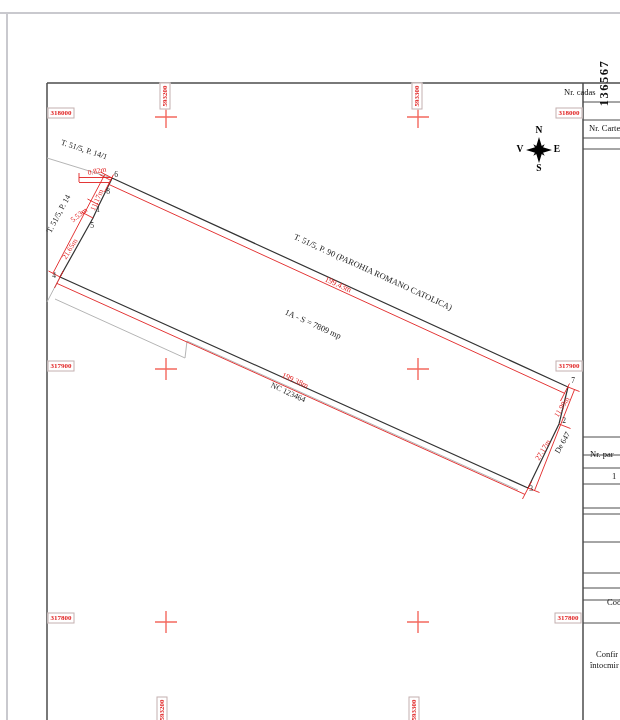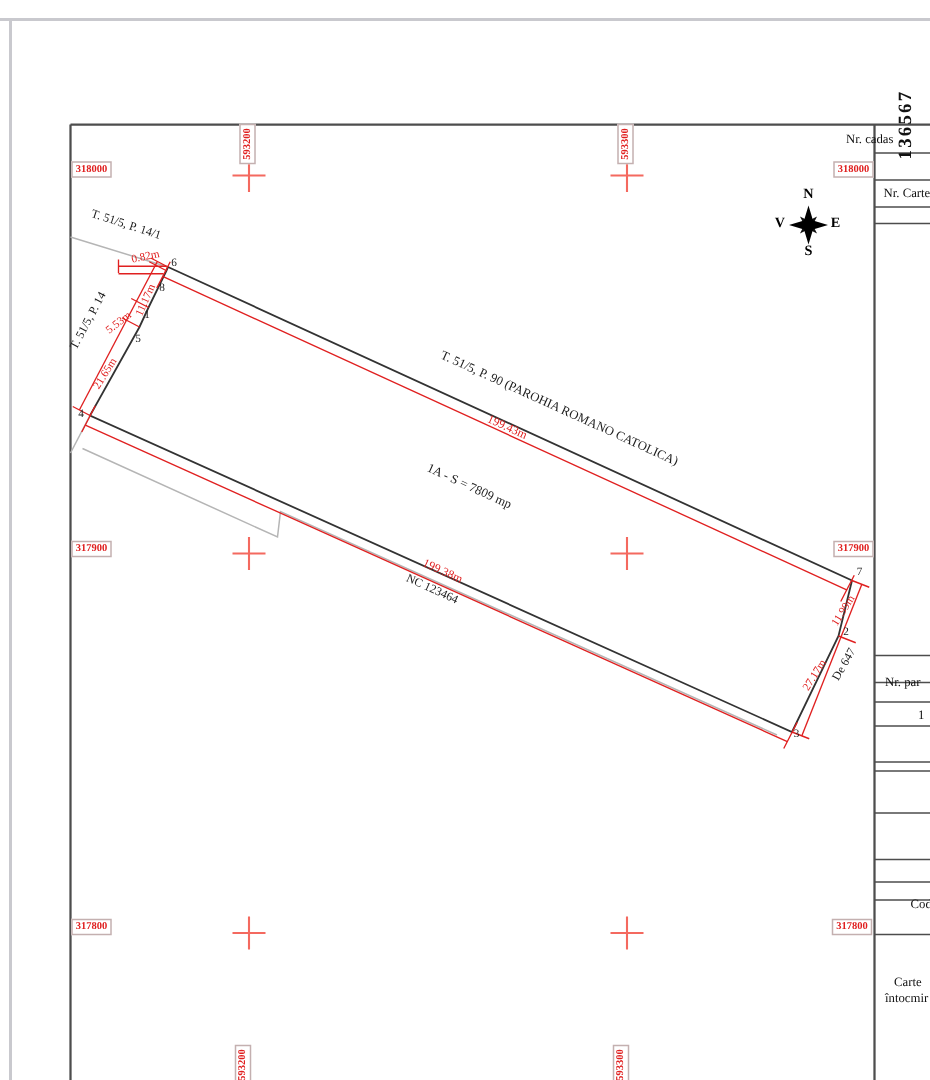--- a/index.html
+++ b/index.html
@@ -122,16 +122,16 @@
   <div class="lbl pt" style="left:573px;top:381px;transform:translate(-50%,-50%);">7</div>
   <div class="lbl pt" style="left:564px;top:421px;transform:translate(-50%,-50%);">2</div>
   <div class="lbl pt" style="left:531px;top:489px;transform:translate(-50%,-50%);">3</div>
 
   <div class="vertnum" style="left:604px;top:83px;transform:translate(-50%,-50%) rotate(-90deg);">136567</div>
   <div class="pnl" style="left:564px;top:88px;">Nr. cadas</div>
   <div class="pnl" style="left:589px;top:124px;">Nr. Carte</div>
   <div class="pnl" style="left:590px;top:450px;">Nr. par</div>
   <div class="pnl" style="left:612px;top:472px;">1</div>
   <div class="pnl" style="left:607px;top:554px;margin-top:44px;">Cod</div>
-  <div class="pnl" style="left:596px;top:650px;">Carte</div>
+  <div class="pnl" style="left:596px;top:650px;">Confir</div>
   <div class="pnl" style="left:590px;top:661px;">întocmir</div>
 
 </div>
 
 </body></html>

